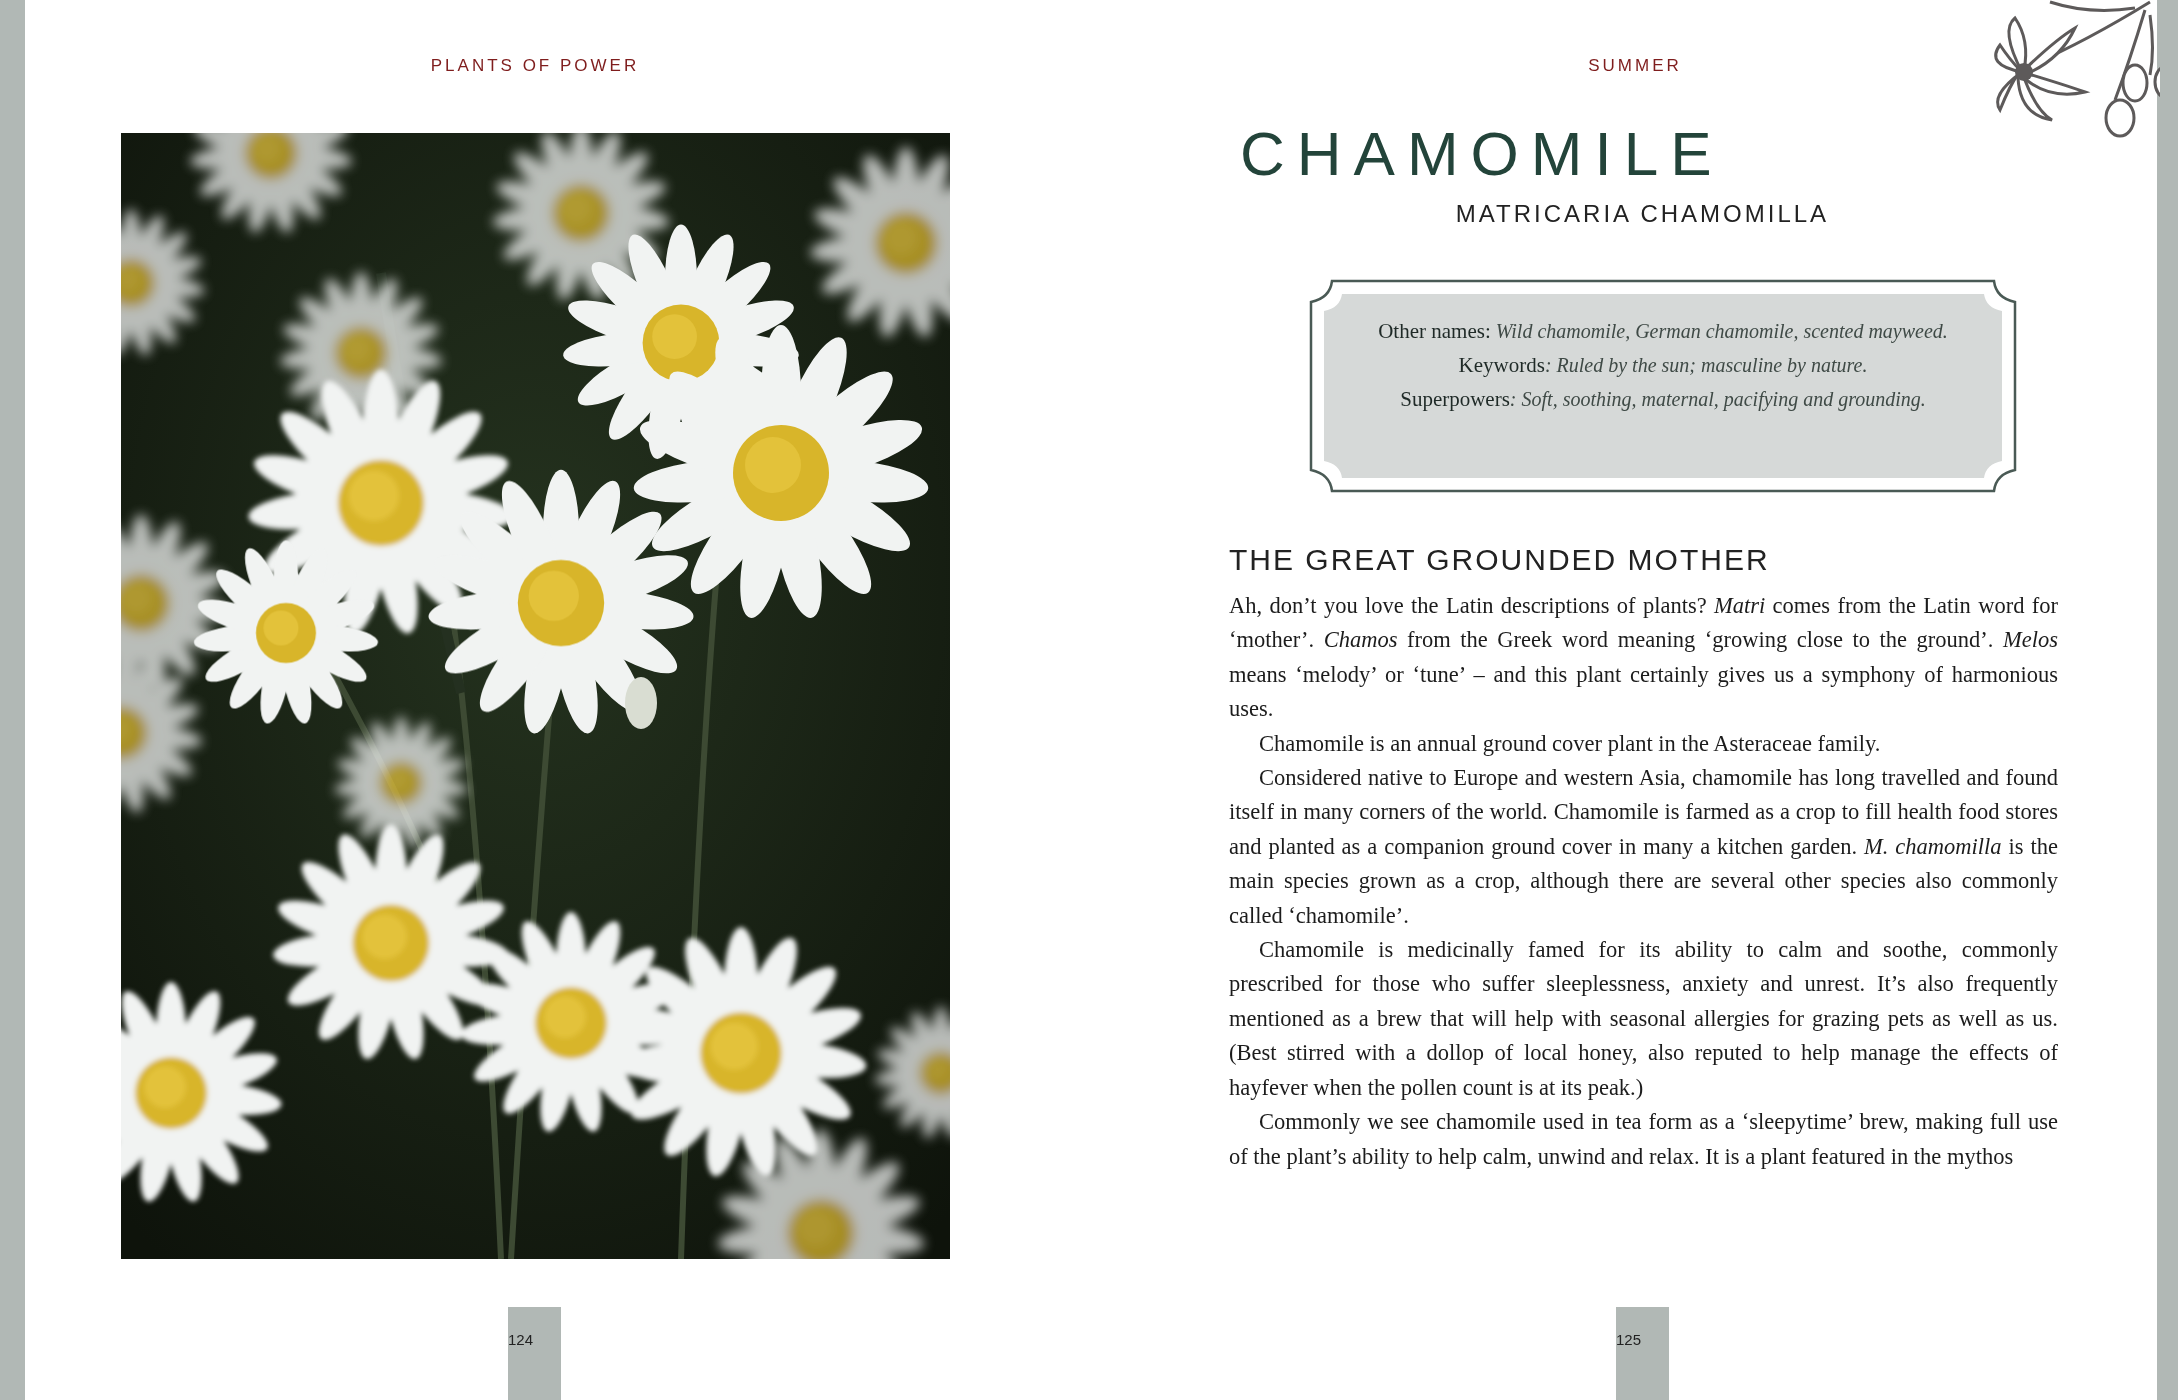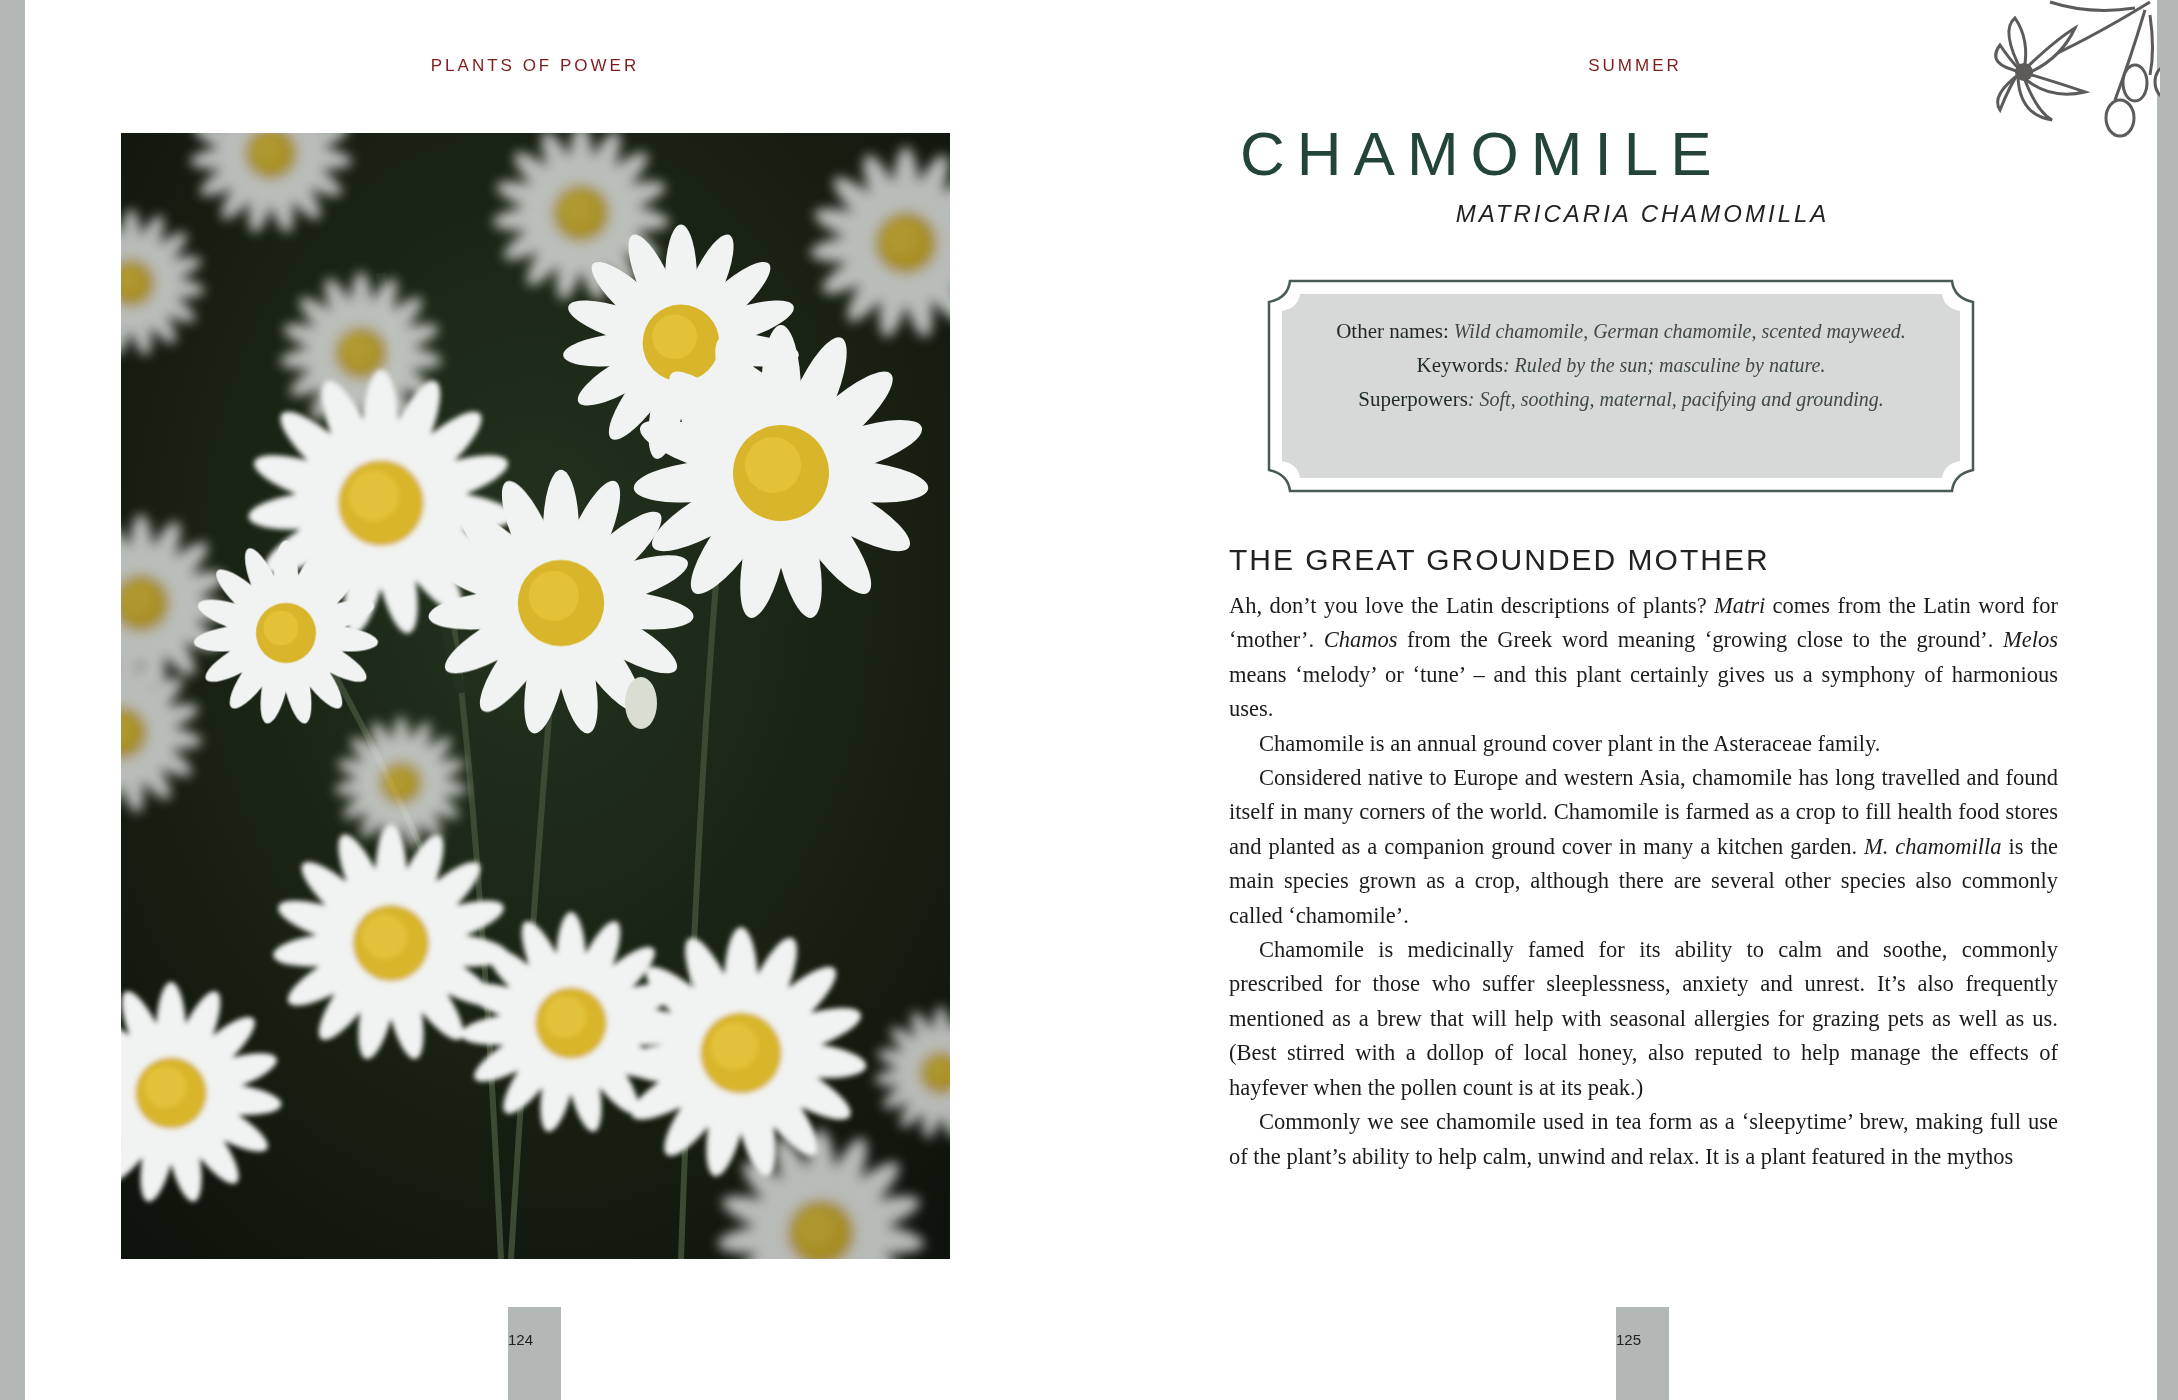--- a/index.html
+++ b/index.html
@@ -22,25 +22,25 @@
   }
   .photo svg { display: block; width: 100%; height: 100%; }
 
   .title {
     position: absolute; left: 1240px; top: 118px; width: 805px; 
     font-family: "Liberation Sans", sans-serif; font-size: 62px; font-weight: 400;
     letter-spacing: 12px; color: #23443a;
   }
   .latin {
     position: absolute; left: 1240px; top: 200px; width: 805px; text-align: center;
-    font-family: "Liberation Sans", sans-serif; font-style: italic; font-size: 24px;
+    font-family: "Liberation Sans", sans-serif; font-size: 24px;
     letter-spacing: 3px; color: #222;
   }
 
-  .infobox { position: absolute; left: 1266px; top: 278px; width: 710px; height: 216px; }
+  .infobox { position: absolute; left: 1308px; top: 278px; width: 710px; height: 216px; }
   .infobox svg { position: absolute; left: 0; top: 0; }
   .infobox-text {
     position: absolute; left: 30px; top: 36px; width: 650px; text-align: center;
     font-size: 21px; line-height: 34px; color: #2a3230;
   }
   .infobox-text .lbl { font-family: "Liberation Serif", serif; color: #1f2a27; }
   .infobox-text .val { font-style: italic; color: #3f4a46; font-size: 20px; }
 
   .section-heading {
     position: absolute; left: 1229px; top: 543px; font-family: Liberation Sans, sans-serif;

